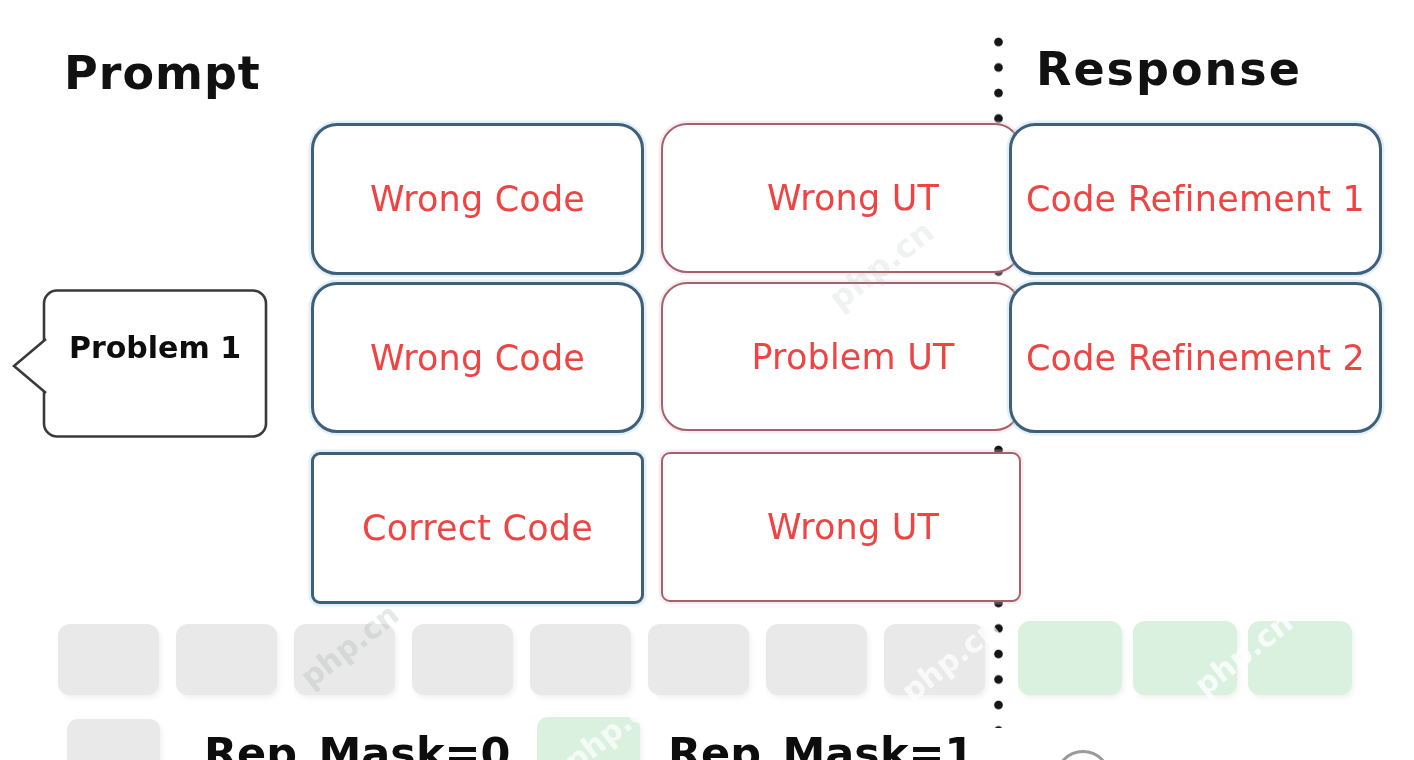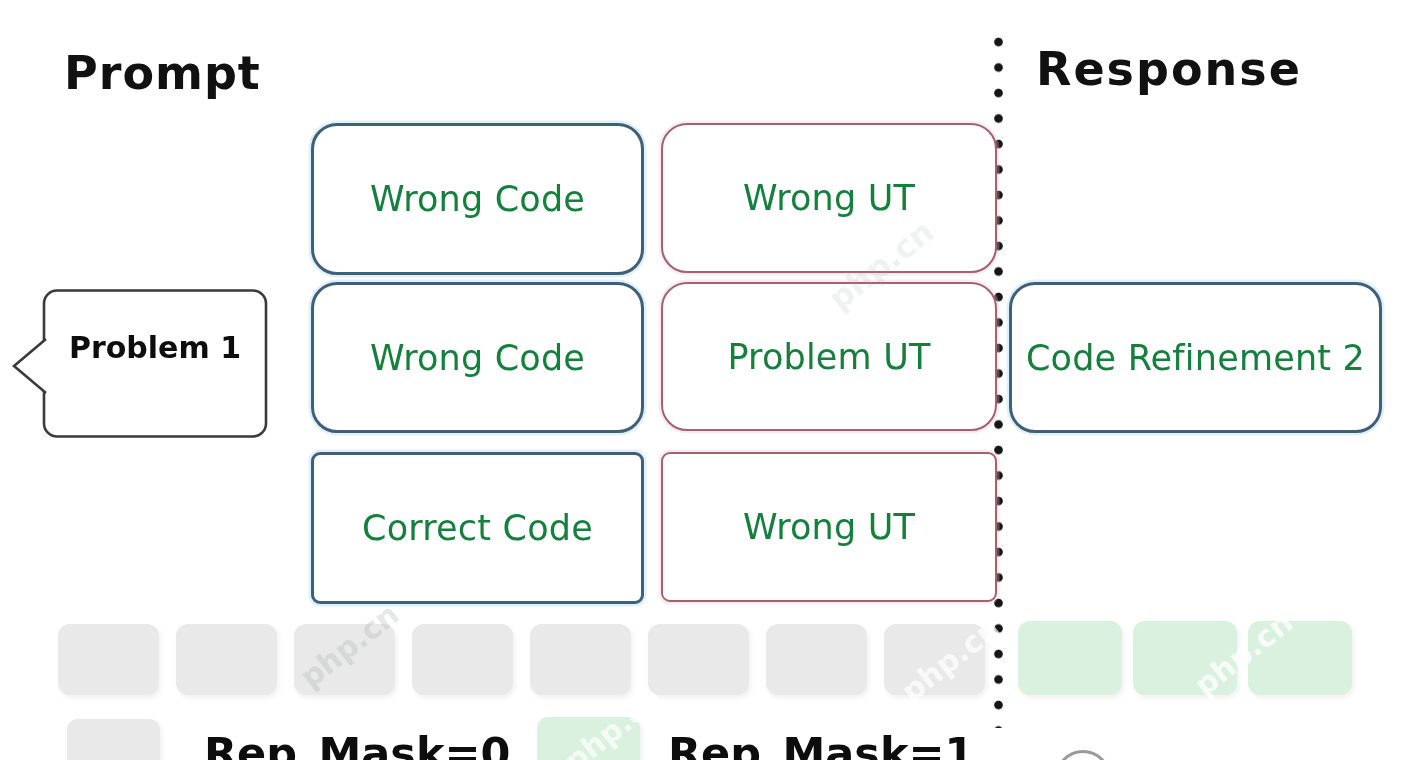--- a/index.html
+++ b/index.html
@@ -15,26 +15,26 @@
   .divider{
     position:absolute;left:993px;top:36px;width:11px;height:692px;
     background-image:radial-gradient(circle at 5.5px 6px,#161616 3.8px,rgba(22,22,22,0) 4.8px);
     background-size:11px 25.5px;background-repeat:repeat-y;
   }
 
   
   .box{
     position:absolute;background:#fff;border-radius:26px;
     display:flex;align-items:center;justify-content:center;
-    font-size:35px;letter-spacing:.2px;color:#15803d;white-space:nowrap;
+    font-size:35px;letter-spacing:.2px;color:#ef4444;white-space:nowrap;
   }
   .box-blue{border:3px solid #40607a;box-shadow:0 0 0 2.5px rgba(168,209,233,.33);}
   .box-red{border:2.8px solid #a5626e;box-shadow:0 0 0 2.5px rgba(233,198,207,.3);}
   .c1{left:311px;width:327px;}
-  .c2{left:661px;width:332px;}
+  .c2{left:661px;width:332px;padding-left:24px;}
   .c3{left:1009px;width:367px;}
   .r1{top:123px;height:146px;}
   .r2{top:282px;height:145px;}
   .r3{top:452px;height:146px;border-radius:9px;}
 
   
   .bubble{position:absolute;left:8px;top:286px;width:266px;height:158px;}
   .bubble svg{position:absolute;left:0;top:0;}
   .bubble-label{
     position:absolute;left:36px;top:44px;width:222px;text-align:center;
@@ -85,20 +85,23 @@
     </svg>
     <div class="bubble-label">Problem 1</div>
   </div>
 
   <div class="box box-blue c1 r1">
     <span>Wrong Code</span>
   </div>
   <div class="box box-red c2 r1">
     <span>Wrong UT</span>
   </div>
+  <div class="box box-blue c3 r1">
+    <span>Code Refinement 1</span>
+  </div>
 
   <div class="box box-blue c1 r2">
     <span>Wrong Code</span>
   </div>
   <div class="box box-red c2 r2">
     <span>Problem UT</span>
   </div>
   <div class="box box-blue c3 r2">
     <span>Code Refinement 2</span>
   </div>

